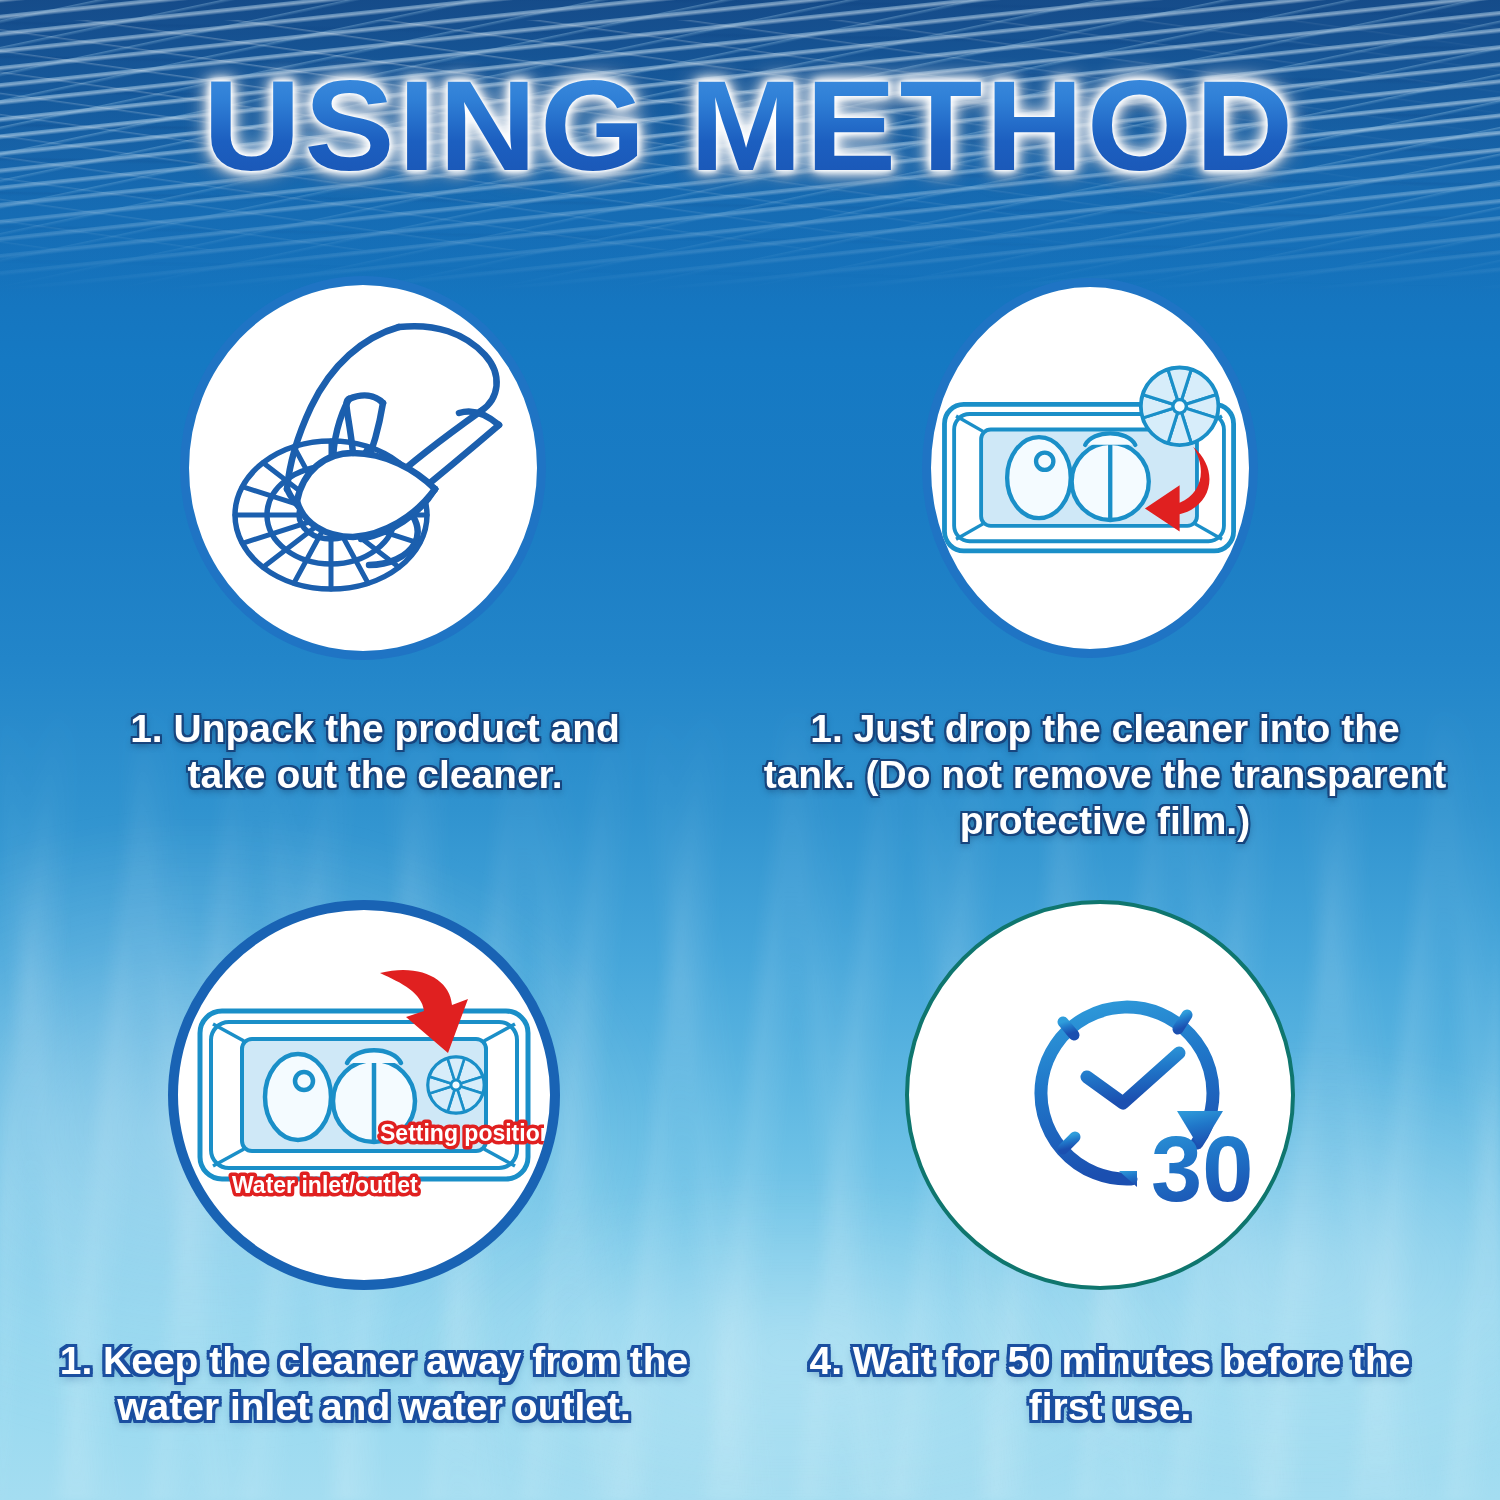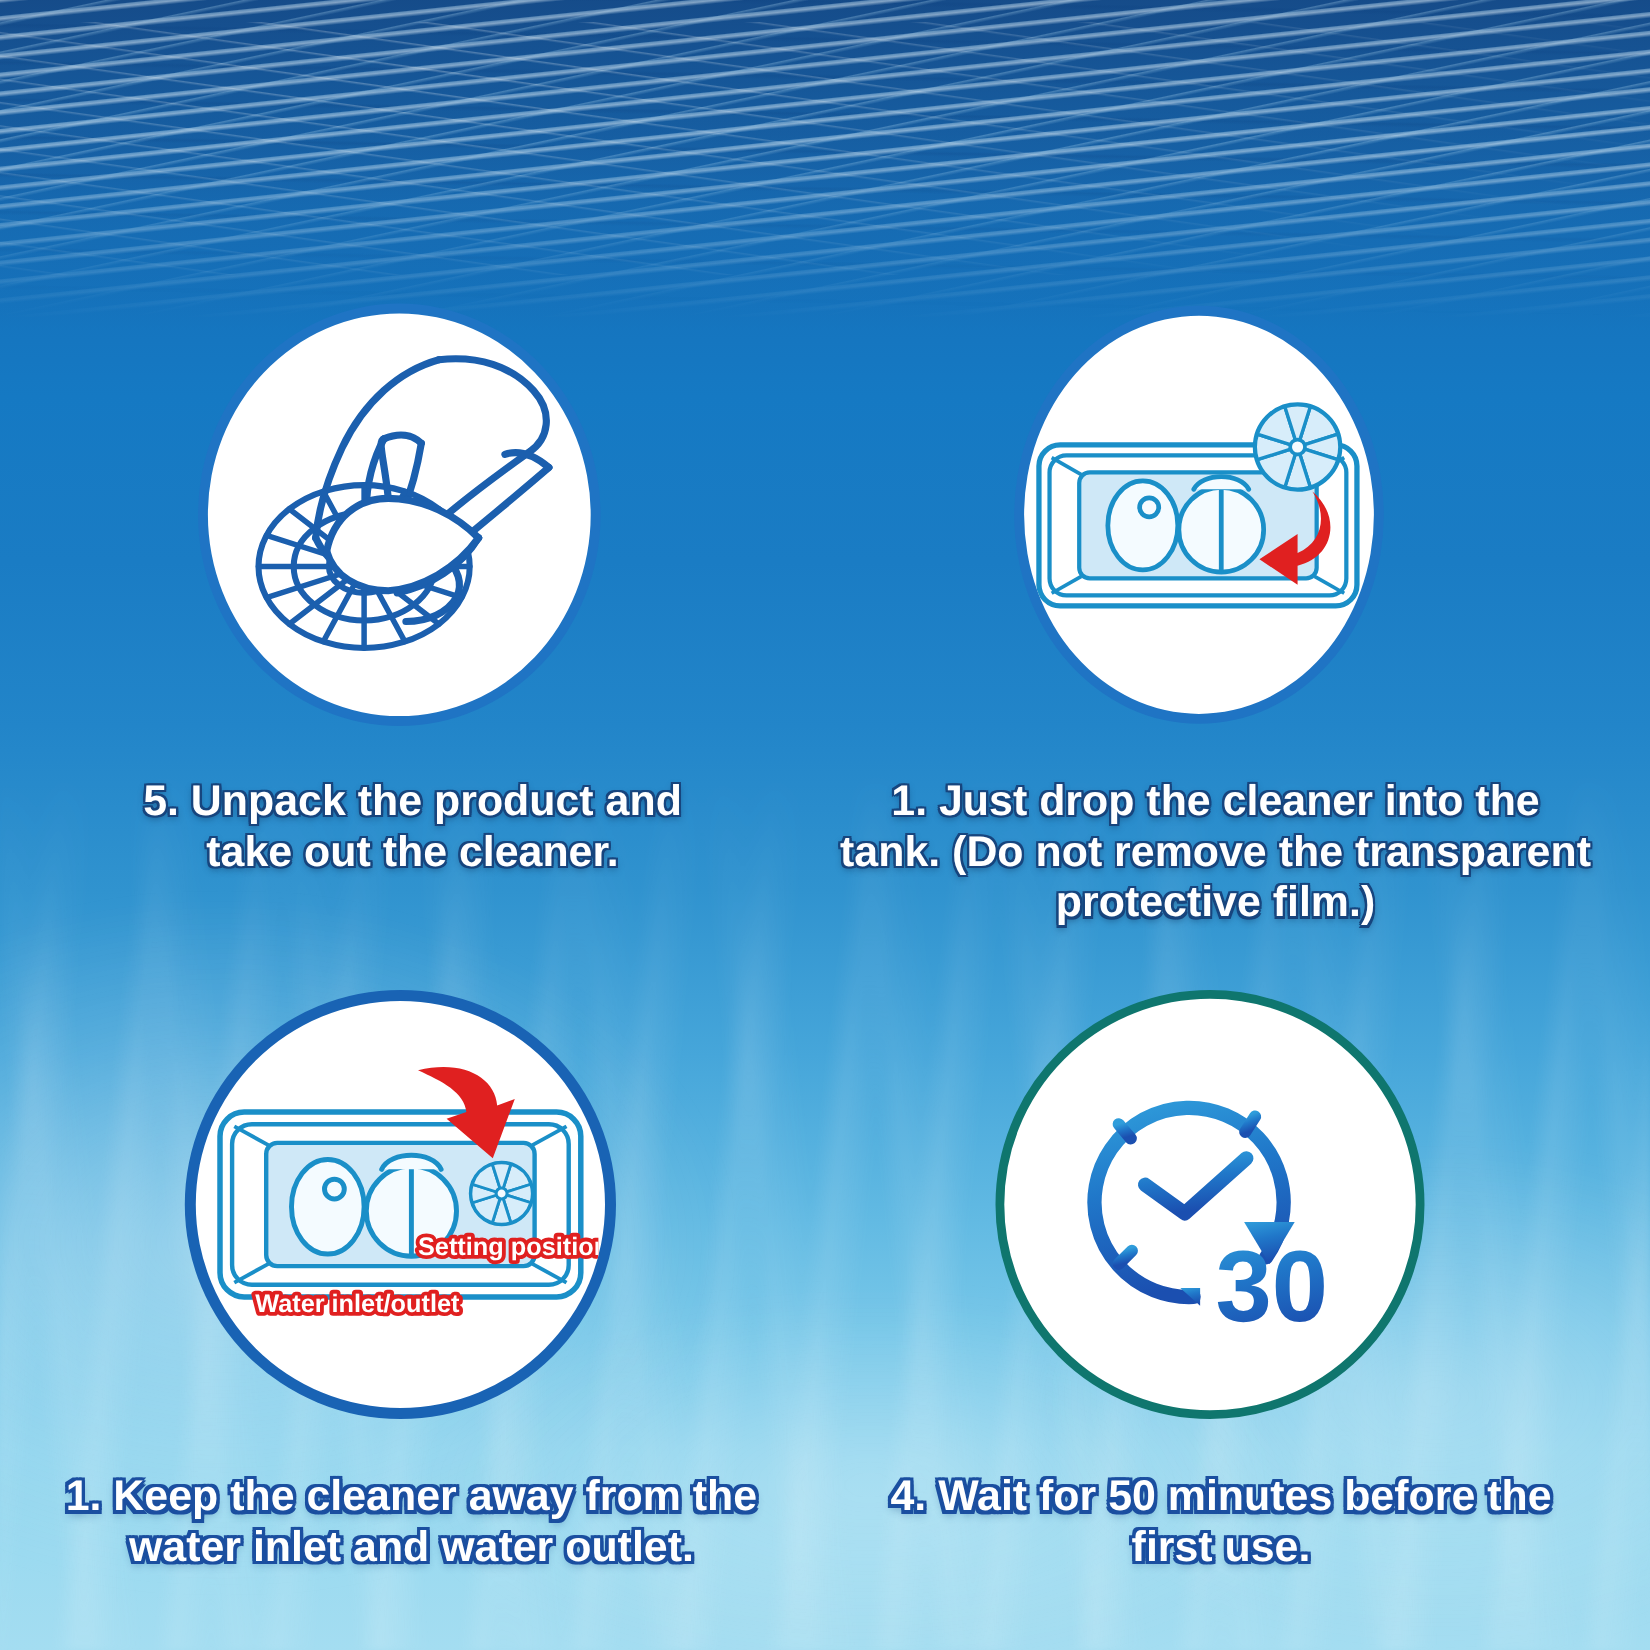--- a/index.html
+++ b/index.html
@@ -177,21 +177,21 @@
     box-sizing: border-box;
     display: flex;
     align-items: center;
     justify-content: center;
     box-shadow: 0 0 0 0 rgba(0,0,0,0);
     overflow: hidden;
   }
   .ring-1 { border: 9px solid #1f74c4; }
   .ring-2 { border: 9px solid #1f74c4; }
   .ring-3 { border: 10px solid #1963b4; }
-  .ring-4 { border: 8px solid #0f766e; }
+  .ring-4 { border: 4px solid #0f766e; justify-content: flex-end; }
 
   .caption {
     position: absolute;
     text-align: center;
     font-weight: 700;
     color: #ffffff;
     line-height: 1.18;
   }
   .caption-dark {
     font-size: 39px;
@@ -228,20 +228,23 @@
 
   <div class="bg-base"></div>
   <div class="bg-topdeep"></div>
   <div class="ripples"></div>
   <div class="ripples2"></div>
   <div class="light-rays"></div>
   <div class="haze-left"></div>
   <div class="haze-right"></div>
   <div class="haze-mid"></div>
 
+  <div class="title-wrap">
+    <div class="title">USING METHOD</div>
+  </div>
 
   <div class="grid">
 
     <div class="step">
       <div class="circle ring-1" style="left:180px; top:276px; width:366px; height:384px;">
         <svg width="320" height="330" viewBox="0 0 320 330">
           <g fill="none" stroke="#1b5fae" stroke-width="6.5" stroke-linecap="round" stroke-linejoin="round">
 
             <path d="M196 24 C 232 20 262 30 282 52 C 300 72 296 96 278 108"></path>
             <path d="M196 24 C 160 34 128 62 108 104 C 92 138 86 164 84 186"></path>
@@ -288,21 +291,21 @@
             <path d="M150 150 C 182 150 212 166 230 186 C 212 214 180 232 150 234 C 122 234 100 220 94 198 C 100 168 122 150 150 150 Z"></path>
           </g>
           <g fill="none" stroke="#1b5fae" stroke-width="6.5" stroke-linecap="round" stroke-linejoin="round">
             <path d="M94 198 C 100 168 122 150 150 150 C 182 150 212 166 232 186"></path>
             <path d="M94 198 C 100 220 122 234 150 234 C 180 232 212 214 232 186"></path>
             <path d="M150 150 C 146 112 140 98 146 96"></path>
           </g>
         </svg>
       </div>
 
-      <div class="caption caption-dark" style="left:90px; top:706px; width:570px;">5. Unpack the product and take out the cleaner.</div>
+      <div class="caption caption-dark" style="left:90px; top:706px; width:570px;">1. Unpack the product and take out the cleaner.</div>
     </div>
 
     <div class="step">
       <div class="circle ring-2" style="left:922px; top:278px; width:336px; height:380px;">
         <svg width="330" height="280" viewBox="0 0 330 280">
 
           <rect x="14" y="74" width="300" height="152" rx="20" ry="20" fill="none" stroke="#1a8fc8" stroke-width="5"></rect>
           <rect x="24" y="84" width="280" height="132" rx="16" ry="16" fill="none" stroke="#1a8fc8" stroke-width="4"></rect>
 
           <rect x="52" y="100" width="224" height="100" rx="10" ry="10" fill="#cfe8f7" stroke="#1a8fc8" stroke-width="4"></rect>

